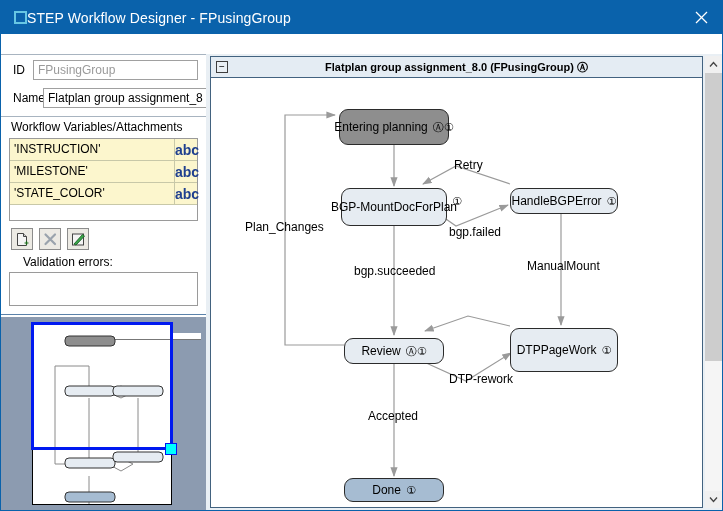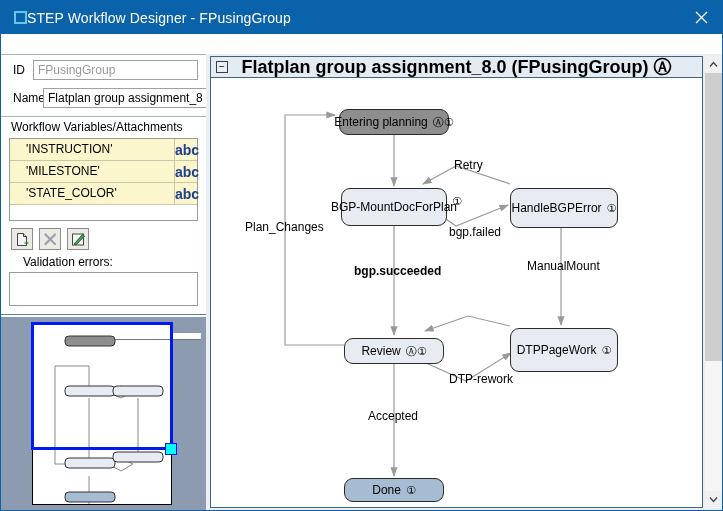--- a/index.html
+++ b/index.html
@@ -41,21 +41,21 @@
   .field-label{width:42px;padding-left:12px;font-size:12px;box-sizing:border-box;}
   .field-input{height:20px;flex:1;margin-right:8px;border:1px solid #a0a0a0;
                background:#fff;font-family:inherit;font-size:12px;
                padding:1px 4px;box-sizing:border-box;color:#000;}
   .field-input.ghost{color:#9a9a9a;}
 
   .vars-table{margin:2px 8px 0 8px;border:1px solid #9a9a9a;background:#fff;}
   .var-row{display:flex;height:21px;border-bottom:1px solid #c8c8a8;
            background:#fcf6cd;align-items:center;}
   .var-row:last-child{border-bottom:none;}
-  .var-name{flex:1;padding-left:16px;font-size:12px;color:#000;
+  .var-name{flex:1;padding-left:4px;font-size:12px;color:#000;
             border-right:1px solid #c8c8a8;line-height:21px;height:21px;}
   .var-type{width:22px;text-align:center;font-size:14px;color:#1f3f8f;
             font-weight:bold;}
   .var-empty{height:15px;background:#ffffff;}
 
   .btnrow{display:flex;gap:6px;margin:7px 0 0 10px;}
   .tbtn{width:22px;height:22px;border:1px solid #8c8c8c;background:#eceae4;
         display:flex;align-items:center;justify-content:center;
         box-sizing:border-box;}
 
@@ -75,21 +75,21 @@
                background:#ffffff;border-bottom:1px solid #777;box-sizing:border-box;}
 
   
   .canvas-outer{position:absolute;left:205px;top:53px;width:518px;height:458px;
                 background:#e9eff4;box-sizing:border-box;}
   .canvas-frame{position:absolute;left:4px;top:2px;width:493px;height:452px;
                 border:1px solid #42627f;background:#fff;box-sizing:border-box;}
   .canvas-header{position:relative;height:21px;background:#e4ecf3;
                  border-bottom:1px solid #42627f;display:flex;align-items:center;
                  justify-content:center;box-sizing:border-box;}
-  .canvas-header-title{font-size:18px;font-weight:bold;color:#000;}
+  .canvas-header-title{font-size:11px;font-weight:bold;color:#000;}
   .collapse-box{position:absolute;left:5px;top:4px;width:12px;height:12px;
                 border:1px solid #3d3d3d;background:#e9eff4;box-sizing:border-box;
                 display:flex;align-items:center;justify-content:center;
                 font-size:10px;line-height:1;color:#000;}
   .canvas-body{position:relative;width:100%;height:429px;overflow:hidden;
                background-color:#ffffff;
                background-image:radial-gradient(#b9b9b9 0.6px, transparent 0.7px);
                background-size:10px 10px;background-position:3px 4px;}
 
   .svg-layer{position:absolute;left:0;top:0;width:100%;height:100%;}
@@ -256,31 +256,31 @@
             <path d="M350 127 L350 247"></path>
 
             <path d="M213 284 L255 303 L300 275"></path>
 
             <path d="M299 248 L257 238 L214 253"></path>
 
             <path d="M183 285 L183 398"></path>
           </g>
         </svg>
 
-        <div class="node selected" style="left:128px;top:31px;width:110px;height:26px;">
+        <div class="node selected" style="left:128px;top:31px;width:110px;height:36px;">
           <span>Entering planning</span>
           <span class="icons">Ⓐ①</span>
         </div>
 
         <div class="node node-overflow" style="left:130px;top:110px;width:106px;height:38px;justify-content:center;">
           <span>BGP-MountDocForPlan</span>
         </div>
         <span class="outside-icon" style="left:241px;top:117px;">①</span>
 
-        <div class="node" style="left:299px;top:110px;width:108px;height:40px;justify-content:center;">
+        <div class="node" style="left:299px;top:110px;width:108px;height:26px;justify-content:center;">
           <span>HandleBGPError</span>
           <span class="icons">①</span>
         </div>
 
         <div class="node" style="left:133px;top:260px;width:100px;height:26px;">
           <span>Review</span>
           <span class="icons">Ⓐ①</span>
         </div>
 
         <div class="node" style="left:299px;top:250px;width:108px;height:44px;">
@@ -289,21 +289,21 @@
         </div>
 
         <div class="node done" style="left:133px;top:400px;width:100px;height:24px;">
           <span>Done</span>
           <span class="icons">①</span>
         </div>
 
         <span class="edge-label" style="left:243px;top:80px;">Retry</span>
         <span class="edge-label" style="left:34px;top:142px;">Plan_Changes</span>
         <span class="edge-label" style="left:238px;top:147px;">bgp.failed</span>
-        <span class="edge-label" style="left:143px;top:186px;font-weight:bold;">bgp.succeeded</span>
+        <span class="edge-label" style="left:143px;top:186px;">bgp.succeeded</span>
         <span class="edge-label" style="left:316px;top:181px;">ManualMount</span>
         <span class="edge-label" style="left:238px;top:294px;">DTP-rework</span>
         <span class="edge-label" style="left:157px;top:331px;">Accepted</span>
 
       </div>
     </div>
 
     <div class="vscroll">
       <div class="vs-btn">
         <svg width="9" height="7" viewBox="0 0 9 7">

